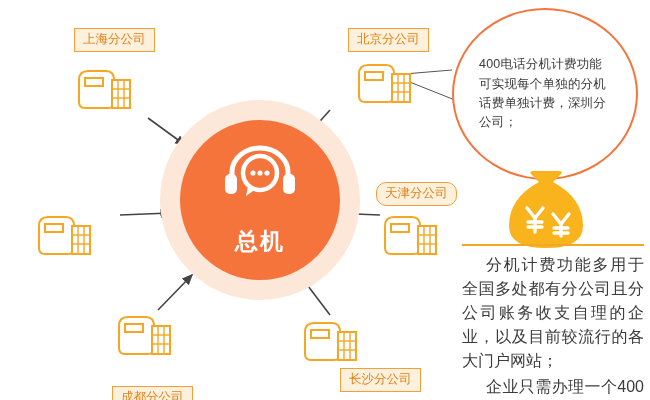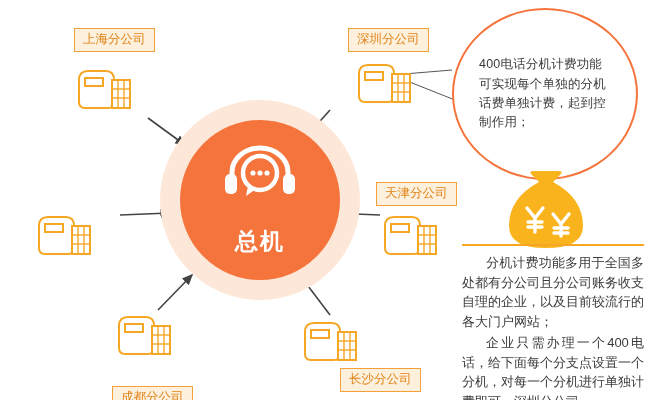--- a/index.html
+++ b/index.html
@@ -106,21 +106,21 @@
     top: 244px;
     width: 182px;
   }
   .note-rule {
     width: 182px;
     height: 2px;
     background: #f5a623;
     margin-bottom: 7px;
   }
   .note-p {
-    font-size: 13px;
+    font-size: 16px;
     color: #3b3b3b;
     line-height: 1.5;
     margin: 0 0 2px 0;
     text-indent: 24px;
     text-align: justify;
   }
 
   
   .money-bag {
     position: absolute;
@@ -181,42 +181,42 @@
   <svg class="phone" style="left:76px; top:66px;" viewBox="0 0 56 44">
     <path d="M3 14 q0 -9 9 -9 h18 q8 0 8 9 v22 q0 6 -6 6 h-23 q-6 0 -6 -6 z" fill="#ffffff" stroke="#f5a623" stroke-width="2"></path>
     <path d="M9 12 h18 v8 h-18 z" fill="#ffffff" stroke="#f5a623" stroke-width="2"></path>
     <rect x="36" y="14" width="18" height="28" fill="#ffffff" stroke="#f5a623" stroke-width="2"></rect>
     <line x1="36" y1="23" x2="54" y2="23" stroke="#f5a623" stroke-width="1.4"></line>
     <line x1="36" y1="32" x2="54" y2="32" stroke="#f5a623" stroke-width="1.4"></line>
     <line x1="42" y1="14" x2="42" y2="42" stroke="#f5a623" stroke-width="1.4"></line>
     <line x1="48" y1="14" x2="48" y2="42" stroke="#f5a623" stroke-width="1.4"></line>
   </svg>
 
-  <div class="branch-label" style="left:348px; top:28px;">深圳分公司</div>
+  <div class="branch-label" style="left:348px; top:28px;">北京分公司</div>
   <svg class="phone" style="left:356px; top:60px;" viewBox="0 0 56 44">
     <path d="M3 14 q0 -9 9 -9 h18 q8 0 8 9 v22 q0 6 -6 6 h-23 q-6 0 -6 -6 z" fill="#ffffff" stroke="#f5a623" stroke-width="2"></path>
     <path d="M9 12 h18 v8 h-18 z" fill="#ffffff" stroke="#f5a623" stroke-width="2"></path>
     <rect x="36" y="14" width="18" height="28" fill="#ffffff" stroke="#f5a623" stroke-width="2"></rect>
     <line x1="36" y1="23" x2="54" y2="23" stroke="#f5a623" stroke-width="1.4"></line>
     <line x1="36" y1="32" x2="54" y2="32" stroke="#f5a623" stroke-width="1.4"></line>
     <line x1="42" y1="14" x2="42" y2="42" stroke="#f5a623" stroke-width="1.4"></line>
     <line x1="48" y1="14" x2="48" y2="42" stroke="#f5a623" stroke-width="1.4"></line>
   </svg>
 
   <svg class="phone" style="left:36px; top:212px;" viewBox="0 0 56 44">
     <path d="M3 14 q0 -9 9 -9 h18 q8 0 8 9 v22 q0 6 -6 6 h-23 q-6 0 -6 -6 z" fill="#ffffff" stroke="#f5a623" stroke-width="2"></path>
     <path d="M9 12 h18 v8 h-18 z" fill="#ffffff" stroke="#f5a623" stroke-width="2"></path>
     <rect x="36" y="14" width="18" height="28" fill="#ffffff" stroke="#f5a623" stroke-width="2"></rect>
     <line x1="36" y1="23" x2="54" y2="23" stroke="#f5a623" stroke-width="1.4"></line>
     <line x1="36" y1="32" x2="54" y2="32" stroke="#f5a623" stroke-width="1.4"></line>
     <line x1="42" y1="14" x2="42" y2="42" stroke="#f5a623" stroke-width="1.4"></line>
     <line x1="48" y1="14" x2="48" y2="42" stroke="#f5a623" stroke-width="1.4"></line>
   </svg>
 
-  <div class="branch-label" style="left:376px; top:182px;">天津分公司</div>
+  <div class="branch-label" style="left:376px; top:182px;border-radius:10px;">天津分公司</div>
   <svg class="phone" style="left:382px; top:212px;" viewBox="0 0 56 44">
     <path d="M3 14 q0 -9 9 -9 h18 q8 0 8 9 v22 q0 6 -6 6 h-23 q-6 0 -6 -6 z" fill="#ffffff" stroke="#f5a623" stroke-width="2"></path>
     <path d="M9 12 h18 v8 h-18 z" fill="#ffffff" stroke="#f5a623" stroke-width="2"></path>
     <rect x="36" y="14" width="18" height="28" fill="#ffffff" stroke="#f5a623" stroke-width="2"></rect>
     <line x1="36" y1="23" x2="54" y2="23" stroke="#f5a623" stroke-width="1.4"></line>
     <line x1="36" y1="32" x2="54" y2="32" stroke="#f5a623" stroke-width="1.4"></line>
     <line x1="42" y1="14" x2="42" y2="42" stroke="#f5a623" stroke-width="1.4"></line>
     <line x1="48" y1="14" x2="48" y2="42" stroke="#f5a623" stroke-width="1.4"></line>
   </svg>
 
@@ -236,21 +236,21 @@
     <path d="M9 12 h18 v8 h-18 z" fill="#ffffff" stroke="#f5a623" stroke-width="2"></path>
     <rect x="36" y="14" width="18" height="28" fill="#ffffff" stroke="#f5a623" stroke-width="2"></rect>
     <line x1="36" y1="23" x2="54" y2="23" stroke="#f5a623" stroke-width="1.4"></line>
     <line x1="36" y1="32" x2="54" y2="32" stroke="#f5a623" stroke-width="1.4"></line>
     <line x1="42" y1="14" x2="42" y2="42" stroke="#f5a623" stroke-width="1.4"></line>
     <line x1="48" y1="14" x2="48" y2="42" stroke="#f5a623" stroke-width="1.4"></line>
   </svg>
   <div class="branch-label" style="left:296px; top:368px;margin-left:44px;">长沙分公司</div>
 
   <div class="bubble">
-    <div class="bubble-text">400电话分机计费功能可实现每个单独的分机话费单独计费，起到控制作用；</div>
+    <div class="bubble-text">400电话分机计费功能可实现每个单独的分机话费单独计费，深圳分公司；</div>
   </div>
 
   <svg class="money-bag" viewBox="0 0 92 80">
     <path d="M33 6 q-6 -5 1 -5 h24 q7 0 1 5 l-6 6 h-14 z" fill="#f9b41d"></path>
     <path d="M39 12 q-30 16 -30 44 q0 22 37 22 q37 0 37 -22 q0 -28 -30 -44 z" fill="#f9b41d"></path>
     <g fill="none" stroke="#ffffff" stroke-width="3.4" stroke-linecap="round">
       <path d="M27 38 L35 48 L43 38"></path>
       <line x1="35" y1="48" x2="35" y2="62"></line>
       <line x1="28" y1="52" x2="42" y2="52"></line>
       <line x1="28" y1="57" x2="42" y2="57"></line>

